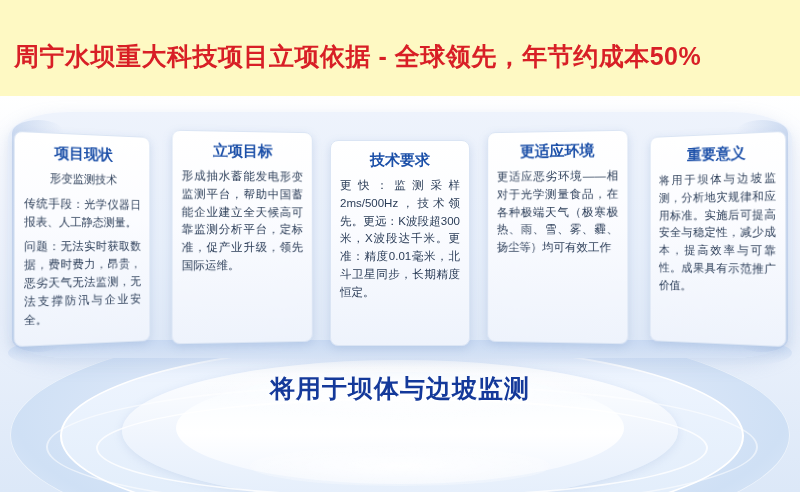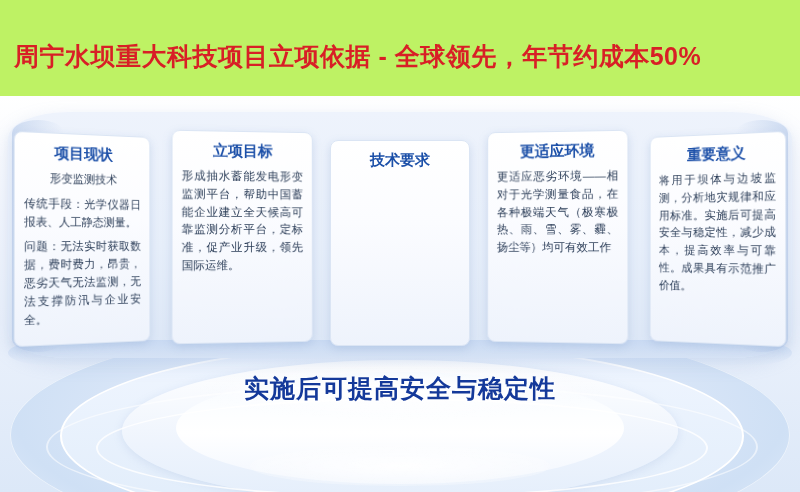--- a/index.html
+++ b/index.html
@@ -10,21 +10,21 @@
     width: 800px;
     height: 492px;
     overflow: hidden;
     font-family: "Liberation Sans", sans-serif;
     background: #ffffff;
   }
   #stage {
     position: relative;
     width: 800px;
     height: 492px;
-    background: #bef264;
+    background: #fef9c3;
     overflow: hidden;
   }
   
   .bg-base {
     position: absolute;
     left: 0; top: 96px;
     width: 800px; height: 396px;
     background: linear-gradient(180deg, #ffffff 0%, #f4f7fe 30%, #e9f0fb 62%, #dce8f8 100%);
   }
   .bg-arc-outer {
@@ -196,35 +196,38 @@
 
   <div class="card" id="card-1">
     <div class="card-title">立项目标</div>
     <div class="card-body">
       <p>形成抽水蓄能发电形变监测平台，帮助中国蓄能企业建立全天候高可靠监测分析平台，定标准，促产业升级，领先国际运维。</p>
     </div>
   </div>
 
   <div class="card" id="card-2">
     <div class="card-title">技术要求</div>
+    <div class="card-body">
+      <p>更快：监测采样2ms/500Hz，技术领先。更远：K波段超300米，X波段达千米。更准：精度0.01毫米，北斗卫星同步，长期精度恒定。</p>
+    </div>
   </div>
 
   <div class="card" id="card-3">
     <div class="card-title">更适应环境</div>
     <div class="card-body">
       <p>更适应恶劣环境——相对于光学测量食品，在各种极端天气（极寒极热、雨、雪、雾、霾、扬尘等）均可有效工作</p>
     </div>
   </div>
 
   <div class="card" id="card-4">
     <div class="card-title">重要意义</div>
     <div class="card-body">
       <p>将用于坝体与边坡监测，分析地灾规律和应用标准。实施后可提高安全与稳定性，减少成本，提高效率与可靠性。成果具有示范推广价值。</p>
     </div>
   </div>
 
   <div class="ring" id="ring-2"></div>
   <div class="ring" id="ring-1"></div>
   <div class="glow-bottom"></div>
   <div class="caption-glow"></div>
-  <div class="caption">实施后可提高安全与稳定性</div>
+  <div class="caption">将用于坝体与边坡监测</div>
 
 </div>
 
 </body></html>

